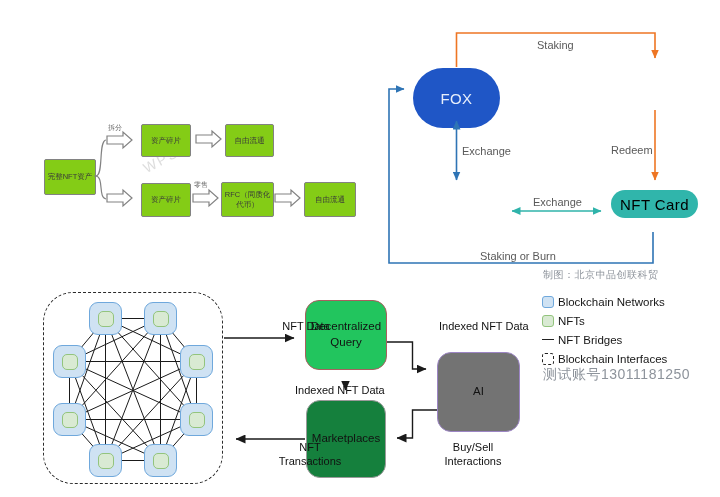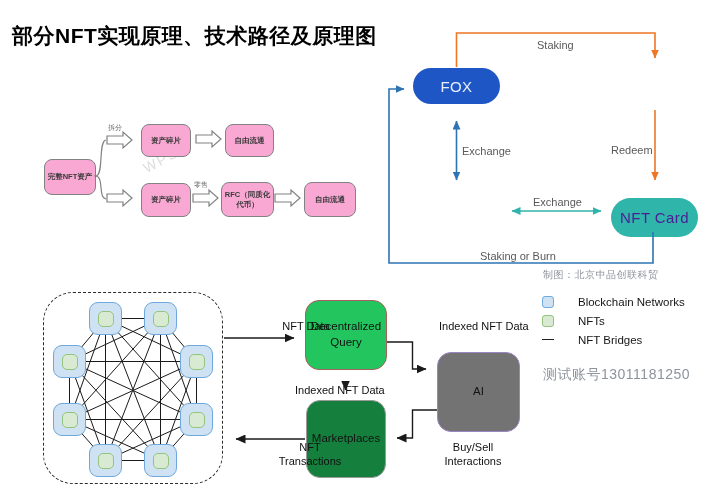--- a/index.html
+++ b/index.html
@@ -7,23 +7,23 @@
     position:relative;width:720px;height:497px;background:#ffffff;overflow:hidden;
     font-family:"Liberation Sans","DejaVu Sans",sans-serif;color:#111;
   }
   .abs{position:absolute;}
   
   #title{left:12px;top:22px;font-size:21px;font-weight:800;color:#000;letter-spacing:.5px;white-space:nowrap;}
   
   #wm{left:142px;top:152px;font-size:14px;color:rgba(100,100,100,.22);transform:rotate(-28deg);letter-spacing:2px;}
   
   .fbox{
-    background:#f9a8d4;border:1.2px solid #828282;border-radius:8px;
+    background:#84cc16;border:1.2px solid #828282;border-radius:2px;
     display:flex;align-items:center;justify-content:center;text-align:center;
-    font-size:7.5px;line-height:1.3;color:#3a3a3a;white-space:pre-line;z-index:2;font-weight:bold;
+    font-size:7.5px;line-height:1.3;color:#3a3a3a;white-space:pre-line;z-index:2;
   }
   .flabel{font-size:7px;color:#6a6a6a;z-index:3;}
   
   .pill{
     border-radius:999px;display:flex;align-items:center;justify-content:center;
     font-size:15px;letter-spacing:.4px;z-index:2;
   }
   .dlabel{font-size:11px;color:#595959;z-index:4;white-space:nowrap;}
   
   #mesh-frame{
@@ -42,37 +42,36 @@
     border-radius:14px;display:flex;align-items:center;justify-content:center;text-align:center;
     font-size:11.5px;line-height:1.35;color:#121212;white-space:pre-line;box-sizing:border-box;z-index:2;
   }
   #box-dq{left:305px;top:300px;width:82px;height:70px;background:#22c55e;border:1.5px solid #a95f5f;}
   #box-ai{left:437px;top:352px;width:83px;height:80px;background:#737373;border:1.5px solid #9c85c4;}
   #box-mp{left:306px;top:400px;width:80px;height:78px;background:#15803d;border:1.5px solid #9a9a9a;}
   .klabel{font-size:11px;color:#111;white-space:pre-line;text-align:center;z-index:4;line-height:1.25;margin-left:40px;}
   
   #credit{left:543px;top:268px;font-size:10px;color:#8d939b;letter-spacing:.5px;white-space:nowrap;}
   #account{left:543px;top:366px;font-size:14px;color:#8d939b;letter-spacing:.5px;white-space:nowrap;}
-  .legend-row{left:542px;height:15px;display:flex;align-items:center;gap:24px;}
+  .legend-row{left:542px;height:15px;display:flex;align-items:center;gap:4px;}
   .legend-swatch{width:12px;height:12px;border-radius:3px;box-sizing:border-box;flex:0 0 auto;}
   .legend-text{font-size:11.5px;font-weight:500;color:#161616;white-space:nowrap;}
   #sw-network{background:#cfe2f3;border:1.3px solid #6fa8dc;}
   #sw-nft{background:#d9ead3;border:1.3px solid #93c47d;}
   #sw-bridge{width:12px;height:0;border-top:1.8px solid #222;border-radius:0;}
   #sw-interface{background:#fff;border:1.3px dashed #222;}
   svg{position:absolute;left:0;top:0;pointer-events:none;}
   #mesh-svg{z-index:1;}
   #connector-svg{z-index:3;}
 </style>
 </head>
 <body>
 
 <div id="canvas">
 
-  <div class="abs" id="title">部分NFT实现原理、技术路径及原理图</div>
 
   <div class="abs" id="wm">WPS</div>
 
   <svg id="connector-svg" width="720" height="497" viewBox="0 0 720 497">
     <defs>
       <marker id="mk-black" markerUnits="userSpaceOnUse" markerWidth="10" markerHeight="9" refX="9.5" refY="4.5" orient="auto-start-reverse">
         <path d="M0,0 L10,4.5 L0,9 Z" fill="#1a1a1a"></path>
       </marker>
       <marker id="mk-blue" markerUnits="userSpaceOnUse" markerWidth="9" markerHeight="8" refX="8.5" refY="4" orient="auto-start-reverse">
         <path d="M0,0 L9,4 L0,8 Z" fill="#2e74b5"></path>
@@ -119,22 +118,22 @@
   <div class="abs fbox" style="left:44px;top:159px;width:50px;height:34px">完整NFT资产</div>
   <div class="abs flabel" style="left:108px;top:123px">拆分</div>
   <div class="abs fbox" style="left:141px;top:124px;width:48px;height:31px">资产碎片</div>
   <div class="abs fbox" style="left:225px;top:124px;width:47px;height:31px">自由流通</div>
   <div class="abs fbox" style="left:141px;top:183px;width:48px;height:32px">资产碎片</div>
   <div class="abs flabel" style="left:194px;top:180px">零售</div>
   <div class="abs fbox" style="left:221px;top:182px;width:51px;height:33px">RFC（同质化
 代币）</div>
   <div class="abs fbox" style="left:304px;top:182px;width:50px;height:33px">自由流通</div>
 
-  <div class="abs pill" style="left:413px;top:68px;width:87px;height:36px;background:#1f56c6;color:#e7eefb">FOX</div>
-  <div class="abs pill" style="left:611px;top:198px;width:87px;height:39px;background:#30b5ab;color:#4c1d95">NFT Card</div>
+  <div class="abs pill" style="left:413px;top:68px;width:87px;height:60px;background:#1f56c6;color:#e7eefb">FOX</div>
+  <div class="abs pill" style="left:611px;top:190px;width:87px;height:28px;background:#30b5ab;color:#000000">NFT Card</div>
 
   <div class="abs dlabel" style="left:537px;top:39px">Staking</div>
   <div class="abs dlabel" style="left:611px;top:144px">Redeem</div>
   <div class="abs dlabel" style="left:462px;top:145px">Exchange</div>
   <div class="abs dlabel" style="left:533px;top:196px">Exchange</div>
   <div class="abs dlabel" style="left:480px;top:250px">Staking or Burn</div>
 
   <div class="abs" id="mesh-frame"></div>
 
   <svg id="mesh-svg" width="720" height="497" viewBox="0 0 720 497">
@@ -196,16 +195,20 @@
     <span class="legend-text">Blockchain Networks</span>
   </div>
   <div class="abs legend-row" style="top:313px">
     <span class="legend-swatch" id="sw-nft"></span>
     <span class="legend-text">NFTs</span>
   </div>
   <div class="abs legend-row" style="top:332px">
     <span class="legend-swatch" id="sw-bridge"></span>
     <span class="legend-text">NFT Bridges</span>
   </div>
+  <div class="abs legend-row" style="top:351px">
+    <span class="legend-swatch" id="sw-interface"></span>
+    <span class="legend-text">Blockchain Interfaces</span>
+  </div>
 
   <div class="abs" id="account">测试账号13011181250</div>
 
 </div>
 
 </body></html>

